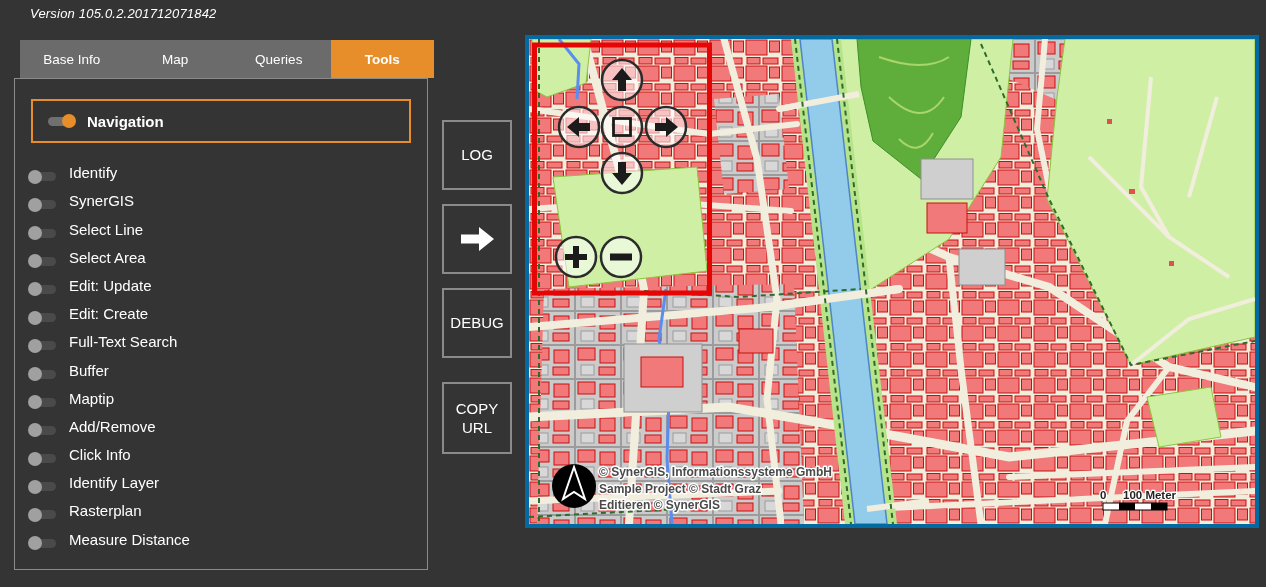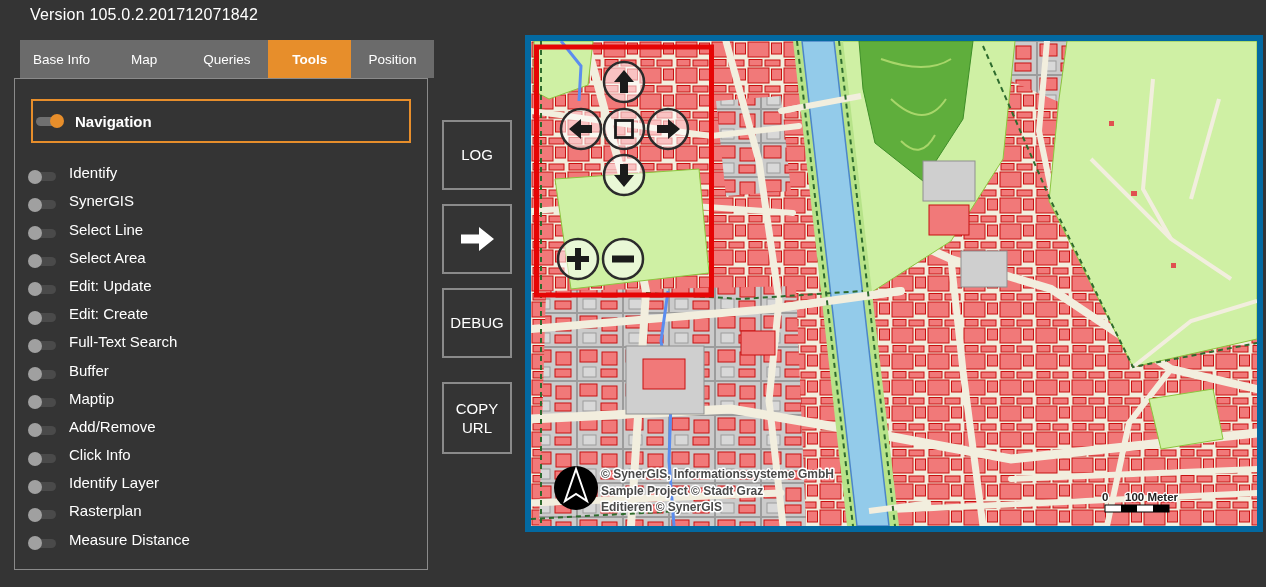--- a/index.html
+++ b/index.html
@@ -5,41 +5,41 @@
   html,body{margin:0;padding:0;}
   body{
     width:1266px;height:587px;position:relative;overflow:hidden;
     background:#343434;
     font-family:"Liberation Sans", sans-serif;
     -webkit-font-smoothing:antialiased;
   }
   
   .version{
     position:absolute;left:30px;top:6px;color:#ffffff;
-    font-size:16px;letter-spacing:.2px;
+    font-style:italic;font-size:13px;letter-spacing:.2px;
   }
   
   .tabbar{
     position:absolute;left:20px;top:40px;width:414px;height:38px;
     background:#6B6B6B;display:flex;
   }
   .tab{
     flex:1;display:flex;align-items:center;justify-content:center;
     color:#ffffff;font-size:13.5px;cursor:default;white-space:nowrap;
   }
   .tab.active{background:#E78E2B;font-weight:bold;}
   
   .panel{
     position:absolute;left:14px;top:78px;width:414px;height:492px;
     border:1px solid #8A8A8A;box-sizing:border-box;
   }
   .hl-row{
     display:flex;align-items:center;
     border:2px solid #E78E2B;height:44px;
-    margin:20px 16px 10px 16px;padding-left:3px;box-sizing:border-box;
+    margin:20px 16px 10px 16px;padding-left:15px;box-sizing:border-box;
   }
   .hl-row .tool-label{font-weight:bold;}
   .tool-row{
     display:flex;align-items:flex-end;height:28.2px;padding-left:15px;
   }
   .tool-label{color:#ffffff;font-size:15px;}
   .toggle{position:relative;width:26px;height:9px;border-radius:5px;
     background:#4A4A4A;margin-right:13px;flex:none;}
   .toggle .knob{position:absolute;left:-2px;top:-2.5px;width:14px;height:14px;
     border-radius:50%;background:#A0A0A0;}
@@ -52,21 +52,21 @@
     display:flex;align-items:center;justify-content:center;
     font-size:15px;text-align:center;line-height:1.3;padding:0 6px;margin-top:7px;
   }
   #btn-log{top:113px;}
   #btn-forward{top:197px;}
   #btn-debug{top:281px;}
   #btn-copy{top:375px;height:72px;}
   
   .map-frame{
     position:absolute;left:525px;top:35px;width:726px;height:485px;
-    border:6px solid #0369a1;background:#F2EEDE;
+    border:4px solid #0369a1;background:#F2EEDE;
   }
   .map-frame svg{display:block;}
   text.cr{
     font-family:"Liberation Sans",sans-serif;font-size:12px;font-weight:bold;
     fill:#4A4A4A;stroke:#ffffff;stroke-width:3px;paint-order:stroke;
     stroke-linejoin:round;
   }
   text.sc{
     font-family:"Liberation Sans",sans-serif;font-size:11.5px;font-weight:bold;
     fill:#222222;stroke:#ffffff;stroke-width:2.5px;paint-order:stroke;
@@ -76,21 +76,20 @@
 </head>
 <body>
 
 <div class="version">Version 105.0.2.201712071842</div>
 
 <div class="tabbar">
     <div class="tab">Base Info</div>
     <div class="tab">Map</div>
     <div class="tab">Queries</div>
     <div class="tab active">Tools</div>
-    <div class="tab">Position</div>
   </div>
 
 <div class="panel">
     <div class="hl-row">
       <span class="toggle on">
         <span class="knob"></span>
       </span>
       <span class="tool-label">Navigation</span>
     </div>
     <div class="tool-row">

